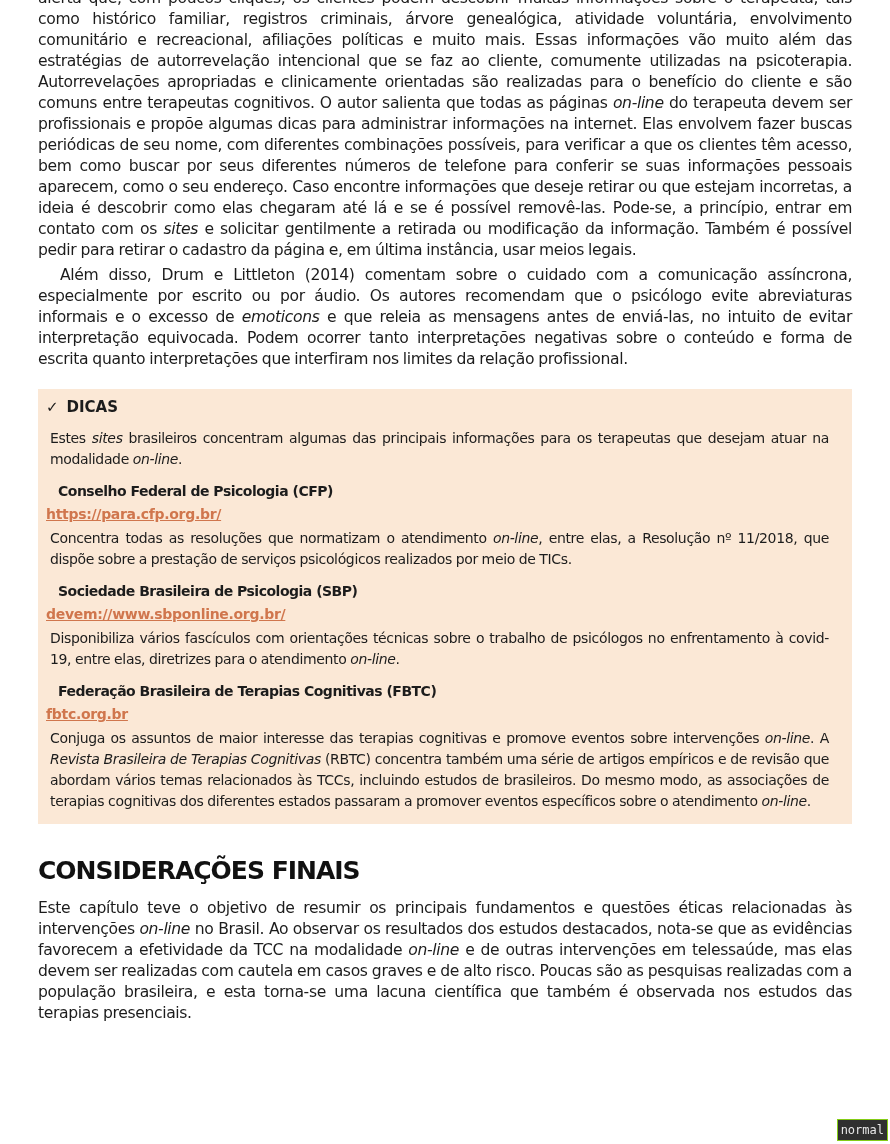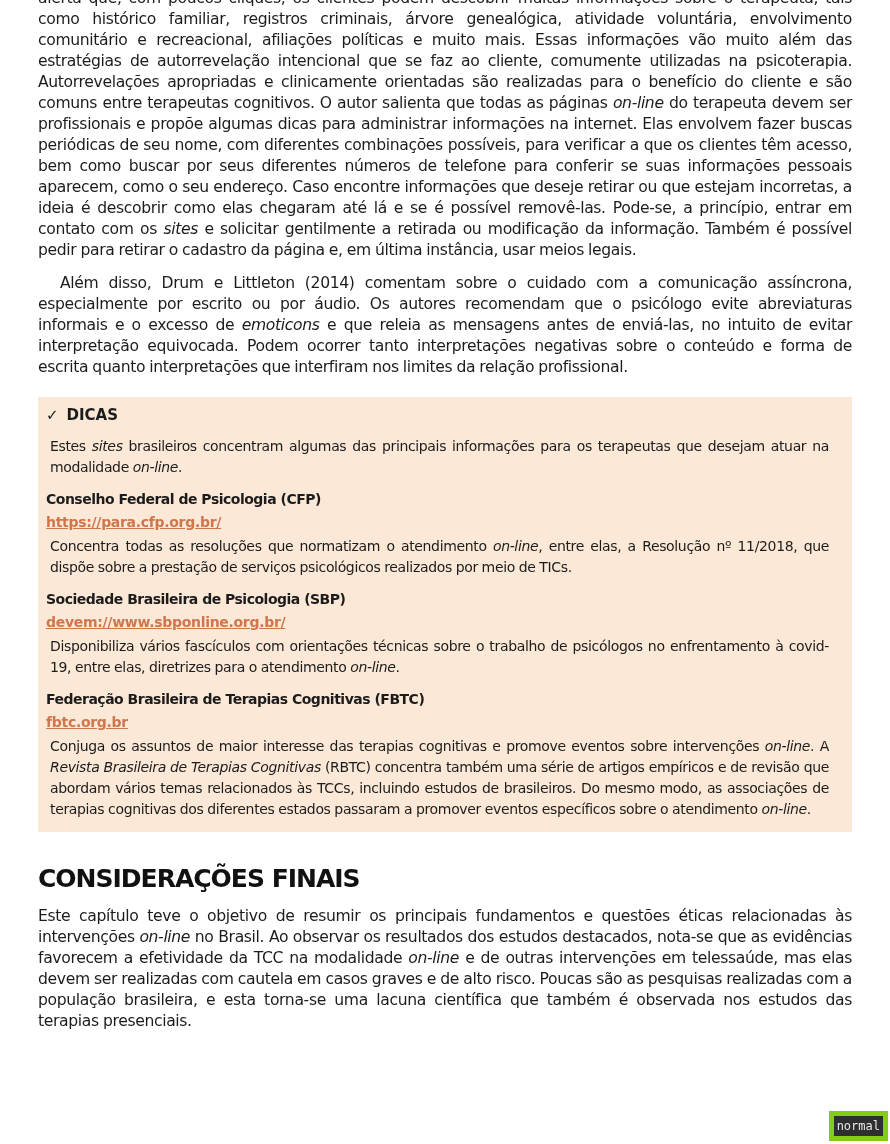--- a/index.html
+++ b/index.html
@@ -23,21 +23,21 @@
     }
     .body-p {
       font-size: 15.6px;
       line-height: 21px;
       text-align: justify;
       margin: 0;
       letter-spacing: -0.35px;
       word-spacing: -0.5px;
     }
     .body-p.indent { text-indent: 22px; }
-    .body-p.gap { margin-top: 12px; }
+    .body-p.gap { margin-top: 4px; }
     .body-p em { font-style: italic; }
 
     .tips-box {
       margin-top: 19px;
       background: #fbe8d6;
       padding: 8px 19px 8px 8px;
       width: 787px;
     }
     .tips-header {
       font-size: 15px;
@@ -62,21 +62,21 @@
       text-align: justify;
       margin: 4px;
       letter-spacing: -0.35px;
       word-spacing: -0.3px;
     }
     .org-block { margin-top: 11px; }
     .org-name {
       font-size: 14px;
       font-weight: bold;
       line-height: 20px;
-      margin: 0 0 3px 0;
+      margin: 0 0 3px 12px;
       letter-spacing: -0.5px;
     }
     .org-link {
       display: block;
       font-size: 14px;
       font-weight: bold;
       line-height: 20px;
       color: #d0764d;
       text-decoration: underline;
       letter-spacing: -0.3px;
@@ -93,21 +93,21 @@
     .mode-badge {
       position: absolute;
       right: 2px;
       bottom: 3px;
       background: #2f2f2f;
       color: #e8e8e8;
       font-family: "DejaVu Sans Mono", monospace;
       font-size: 12px;
       line-height: 18px;
       padding: 1px 3px;
-      border: 5px solid #84cc16;
+      border: 1px solid #84cc16;
     }
   </style>
 </head>
 <body>
 
 <div class="page">
 
   <p class="body-p"><span>alerta que, com poucos cliques, os clientes podem descobrir muitas informações sobre o terapeuta, tais como histórico familiar, registros criminais, árvore genealógica, atividade voluntária, envolvimento comunitário e recreacional, afiliações políticas e muito mais. Essas informações vão muito além das estratégias de autorrevelação intencional que se faz ao cliente, comumente utilizadas na psicoterapia. Autorrevelações apropriadas e clinicamente orientadas são realizadas para o benefício do cliente e são comuns entre terapeutas cognitivos. O autor salienta que todas as páginas </span><em>on-line</em><span> do terapeuta devem ser profissionais e propõe algumas dicas para administrar informações na internet. Elas envolvem fazer buscas periódicas de seu nome, com diferentes combinações possíveis, para verificar a que os clientes têm acesso, bem como buscar por seus diferentes números de telefone para conferir se suas informações pessoais aparecem, como o seu endereço. Caso encontre informações que deseje retirar ou que estejam incorretas, a ideia é descobrir como elas chegaram até lá e se é possível removê-las. Pode-se, a princípio, entrar em contato com os </span><em>sites</em><span> e solicitar gentilmente a retirada ou modificação da informação. Também é possível pedir para retirar o cadastro da página e, em última instância, usar meios legais.</span></p>
 
   <p class="body-p indent gap"><span>Além disso, Drum e Littleton (2014) comentam sobre o cuidado com a comunicação assíncrona, especialmente por escrito ou por áudio. Os autores recomendam que o psicólogo evite abreviaturas informais e o excesso de </span><em>emoticons</em><span> e que releia as mensagens antes de enviá-las, no intuito de evitar interpretação equivocada. Podem ocorrer tanto interpretações negativas sobre o conteúdo e forma de escrita quanto interpretações que interfiram nos limites da relação profissional.</span></p>

